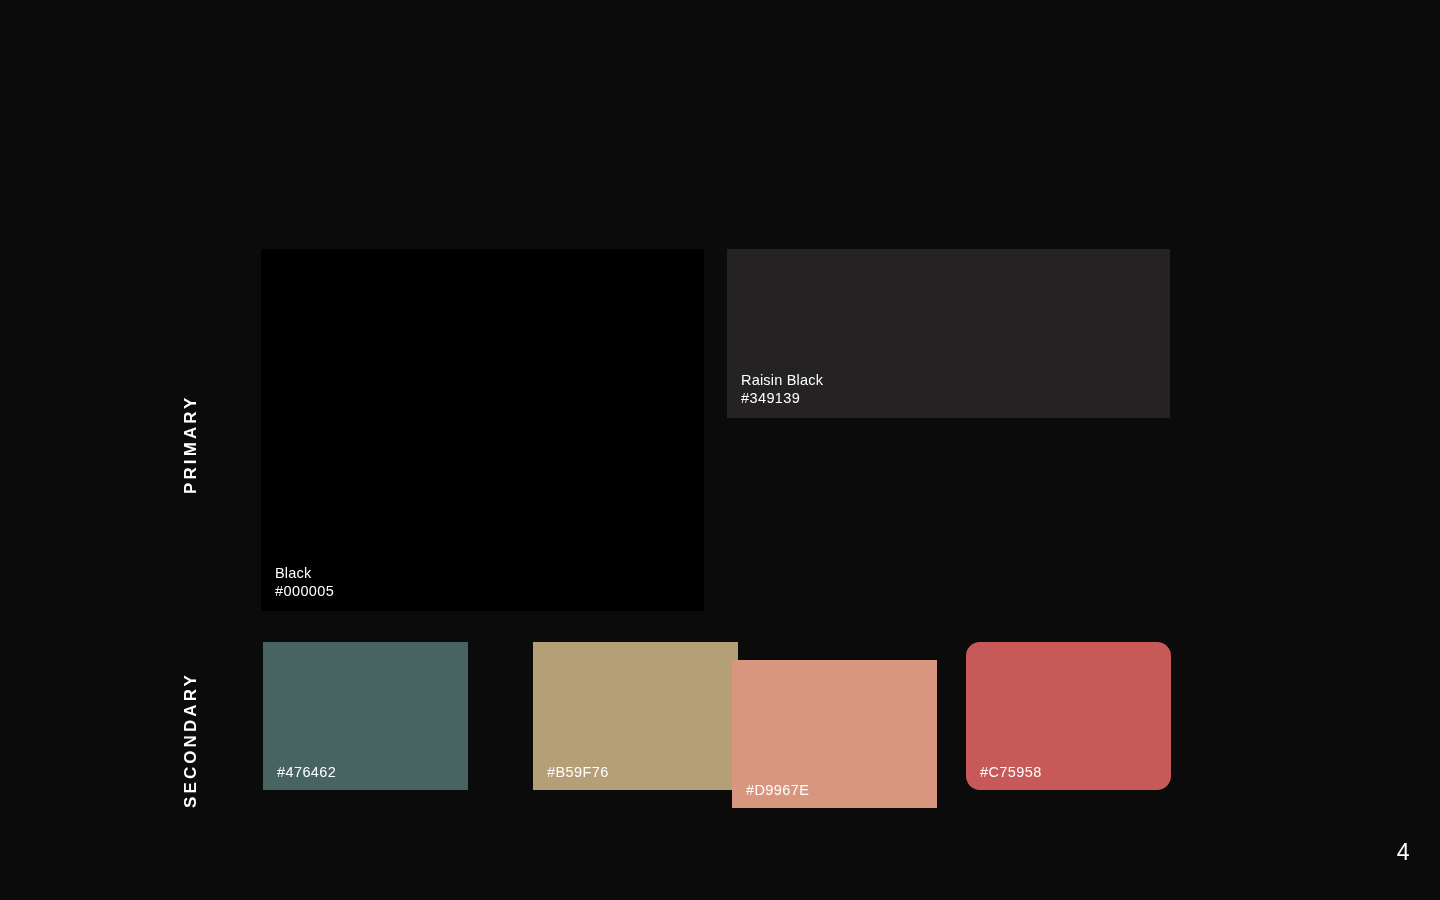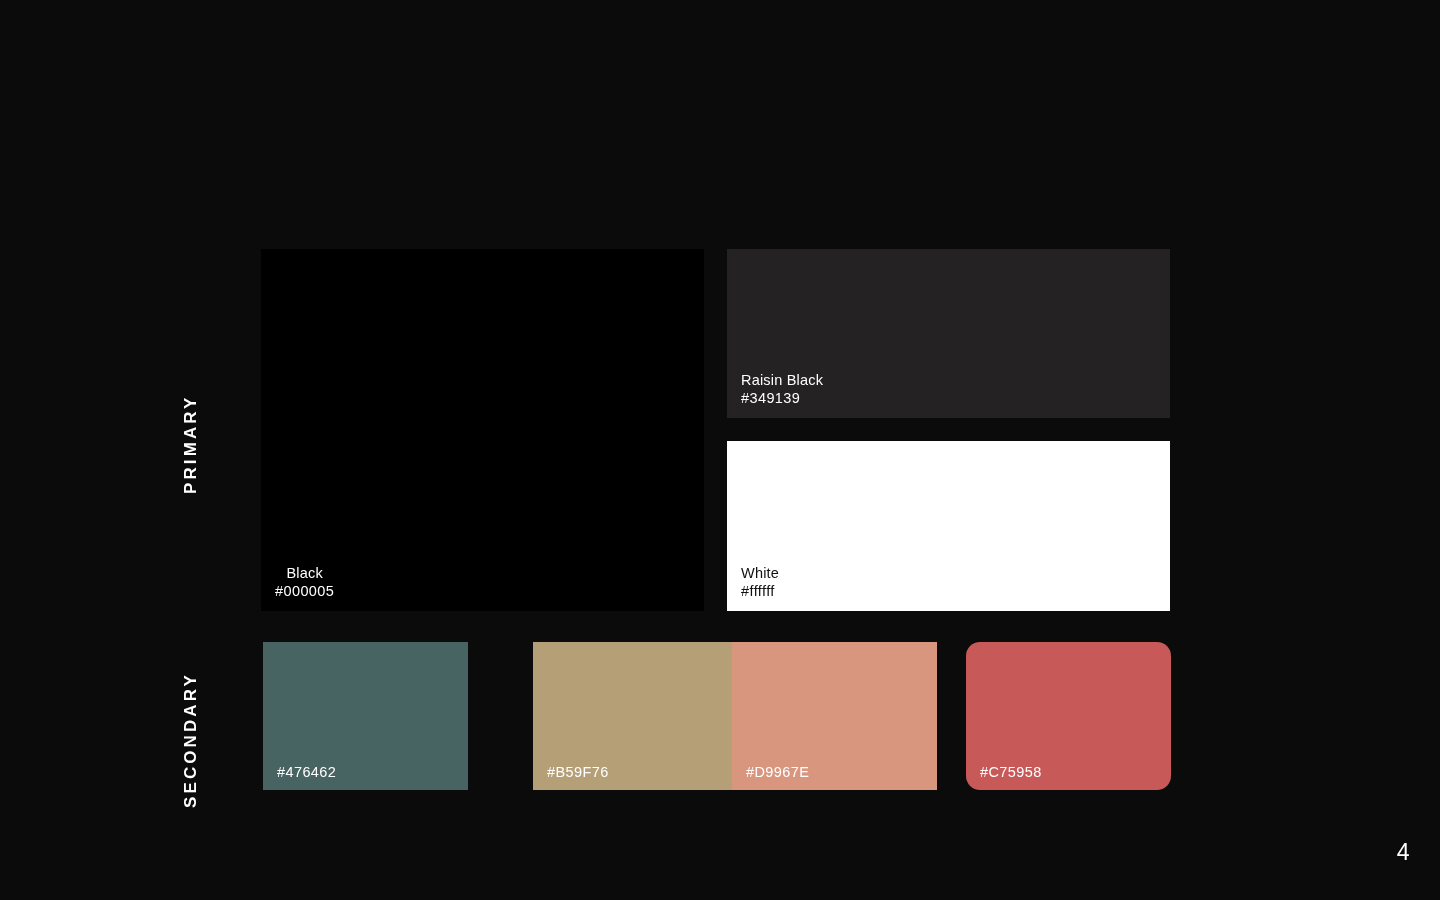--- a/index.html
+++ b/index.html
@@ -99,54 +99,48 @@
 </head>
 <body style="background: rgb(11, 11, 11);">
 
 <div class="slide" style="background: rgb(11, 11, 11);">
 
 
   <div class="v-label primary">PRIMARY</div>
 
   <div class="v-label secondary">SECONDARY</div>
 
-  <div class="swatch on-dark" id="sw-black" style="background-color: rgb(0, 0, 0); text-align: center;">
+  <div class="swatch on-dark" id="sw-black" style="background-color: rgb(0, 0, 0);">
     <span class="meta">
       <span class="name">Black</span>
       <span class="hex">#000005</span>
     </span>
   </div>
 
   <div class="swatch on-dark" id="sw-raisinblack" style="background-color: rgb(36, 34, 35);">
     <span class="meta">
       <span class="name">Raisin Black</span>
       <span class="hex">#349139</span>
     </span>
   </div>
 
-  <div class="swatch on-light" id="sw-white" style="background-color: rgb(255, 255, 255);">
-    <span class="meta">
-      <span class="name">White</span>
-      <span class="hex">#ffffff</span>
-    </span>
-  </div>
 
   <div class="swatch secondary on-dark" id="sw-teal" style="background-color: rgb(71, 100, 98);">
     <span class="meta">
       <span class="hex">#476462</span>
     </span>
   </div>
 
   <div class="swatch secondary on-dark" id="sw-tan" style="background-color: rgb(181, 159, 118); margin-left: 36px;">
     <span class="meta">
       <span class="hex">#B59F76</span>
     </span>
   </div>
 
-  <div class="swatch secondary on-dark" id="sw-salmon" style="background-color: rgb(217, 150, 126);">
+  <div class="swatch secondary on-dark" id="sw-salmon" style="background-color: rgb(217, 150, 126); margin-top: 18px;">
     <span class="meta">
       <span class="hex">#D9967E</span>
     </span>
   </div>
 
   <div class="swatch secondary on-dark" id="sw-red" style="background-color: rgb(199, 89, 88); border-radius: 14px;">
     <span class="meta">
       <span class="hex">#C75958</span>
     </span>
   </div>

